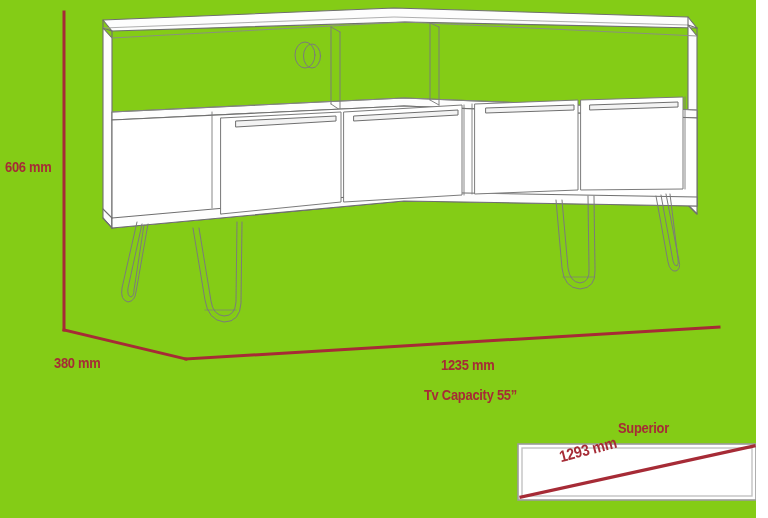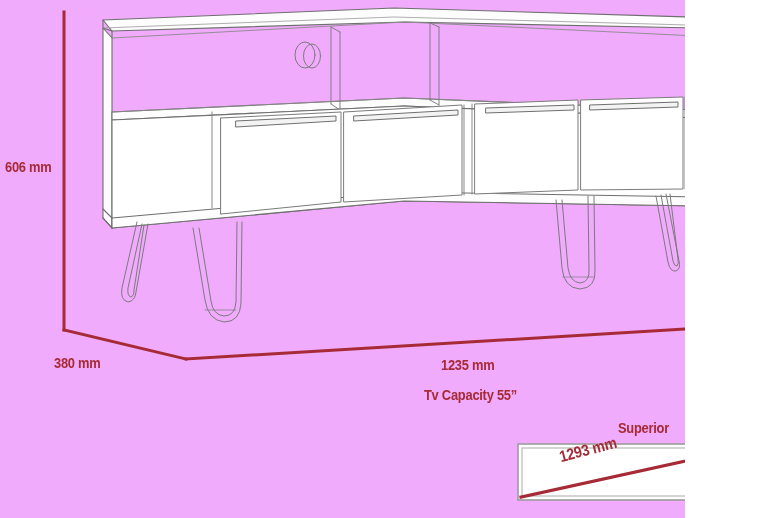--- a/index.html
+++ b/index.html
@@ -6,23 +6,23 @@
   html, body {
     margin: 0;
     padding: 0;
     background: #ffffff;
   }
   body {
     font-family: "Liberation Sans", sans-serif;
   }
   #stage {
     position: relative;
-    width: 685px;
+    width: 756px;
     height: 518px;
-    background: #f0abfc;
+    background: #84cc16;
     overflow: hidden;
   }
   #stage svg.layer {
     position: absolute;
     left: 0;
     top: 0;
     width: 768px;
     height: 518px;
   }
   .dim-label {

